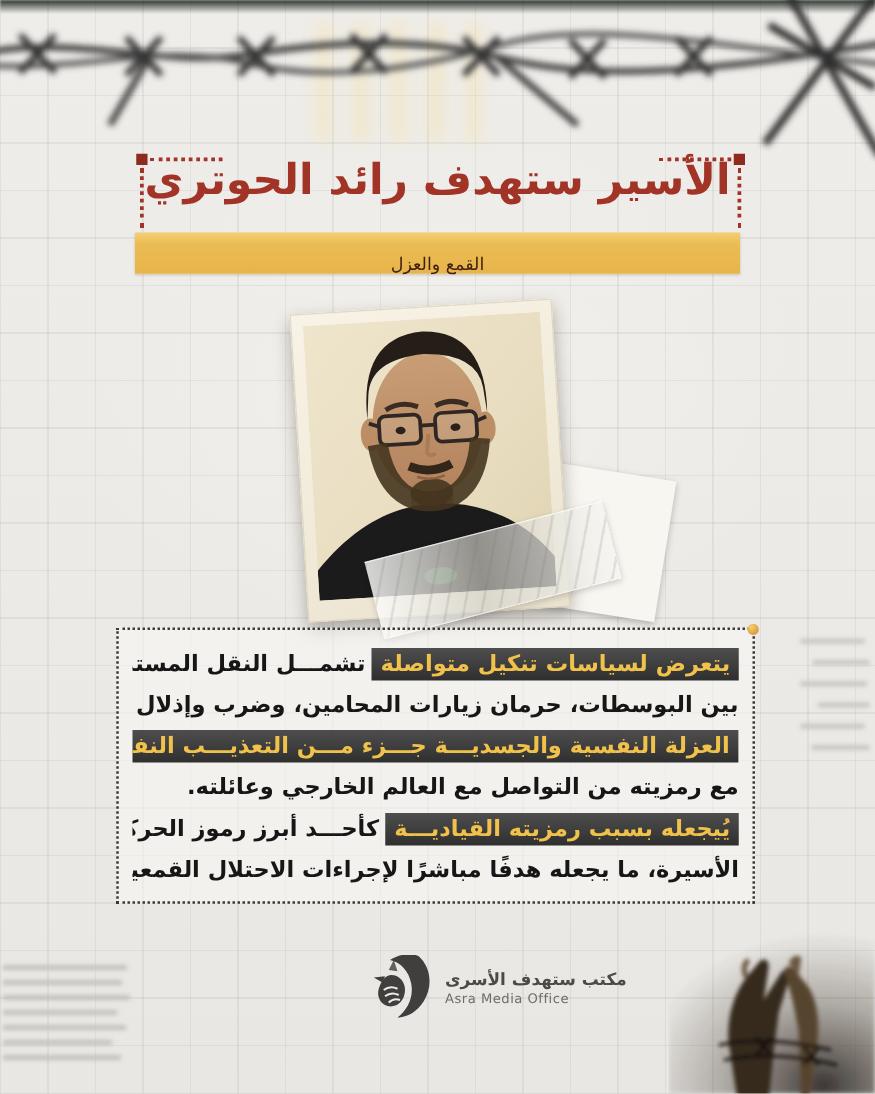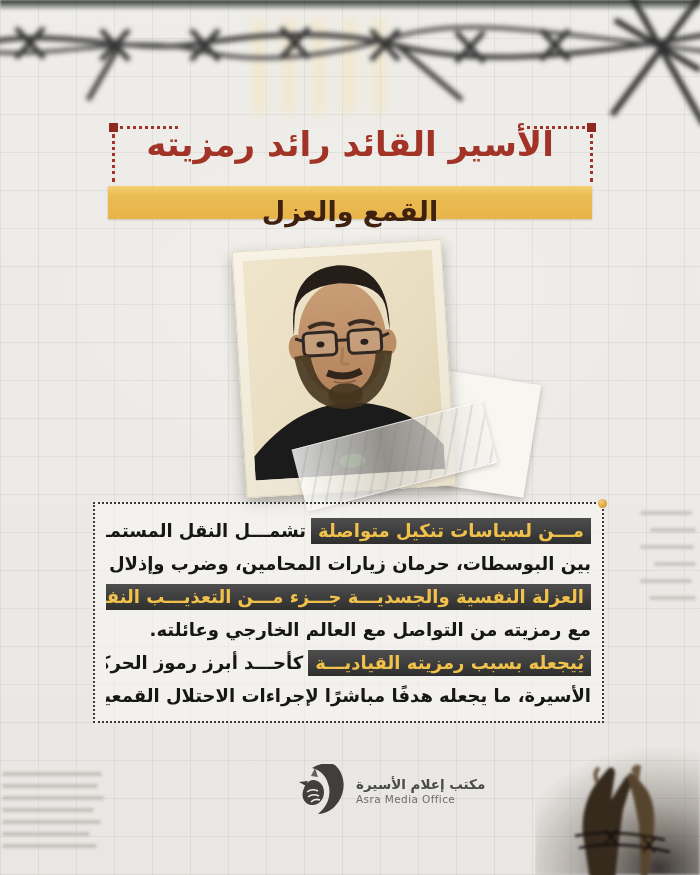--- a/index.html
+++ b/index.html
@@ -32,21 +32,21 @@
   .corner.tl .v{left:3px;top:11px;}
   .corner.tr{right:104px;top:123px;}
   .corner.tr .sq{right:0;top:0;}
   .corner.tr .h{right:11px;top:3px;}
   .corner.tr .v{right:3px;top:11px;}
   
   .banner{position:absolute;left:108px;top:186px;width:484px;height:33px;
     background:linear-gradient(180deg,#F4CF74 0%,#EBBC54 28%,#E7B44A 100%);
     display:flex;align-items:center;justify-content:center;
     box-shadow:0 1px 2px rgba(90,70,20,.25);}
-  .banner span{font-size:27px;font-weight:bold;color:#40200F;margin-top:18px;}
+  .banner span{font-size:14px;font-weight:normal;color:#40200F;margin-top:18px;}
   
   .photo-stack{position:absolute;left:233px;top:243px;width:250px;height:255px;}
   .under-sheet{position:absolute;left:178px;top:132px;width:122px;height:114px;
     background:#f8f6f0;transform:rotate(9deg);box-shadow:0 2px 6px rgba(0,0,0,.25);}
   .polaroid{position:absolute;left:6px;top:2px;width:190px;padding:10px 10px 13px;
     background:linear-gradient(160deg,#F8F3E6,#EFE8d6 70%,#EAE2CE);
     transform:rotate(-3.5deg);box-shadow:0 6px 14px rgba(40,35,25,.35), inset 0 0 0 1px rgba(210,200,175,.6);}
   .tape{position:absolute;left:52px;top:182px;width:196px;height:62px;transform:rotate(-11deg);
     background:
       repeating-linear-gradient(115deg, rgba(120,120,118,.18) 0 2px, rgba(120,120,118,0) 2px 14px),
@@ -117,21 +117,21 @@
   <div class="corner tl">
     <div class="sq"></div>
     <div class="h"></div>
     <div class="v"></div>
   </div>
   <div class="corner tr">
     <div class="sq"></div>
     <div class="h"></div>
     <div class="v"></div>
   </div>
-  <div class="title" dir="rtl">الأسير القائد رائد رمزيته</div>
+  <div class="title" dir="rtl">الأسير ستهدف رائد الحوتري</div>
 
   <div class="banner">
     <span dir="rtl">القمع والعزل</span>
   </div>
 
   <div class="photo-stack">
     <div class="under-sheet"></div>
     <div class="polaroid">
       <svg width="190" height="220" viewBox="0 0 190 220">
         <defs>
@@ -167,21 +167,21 @@
         <path d="M78,117 Q95,125 112,117" stroke="#32251a" stroke-width="7" fill="none"></path>
         <path d="M84,126 Q95,130 106,126" stroke="#8a6243" stroke-width="2" fill="none"></path>
       </svg>
       <div class="tape"></div>
     </div>
   </div>
 
   <div class="textbox">
     <span class="pin"></span>
     <div class="tline">
-      <span class="hl">مـــن لسياسات تنكيل متواصلة</span><span>تشمـــل النقل المستمـــر</span>
+      <span class="hl">يتعرض لسياسات تنكيل متواصلة</span><span>تشمـــل النقل المستمـــر</span>
     </div>
     <div class="tline">
       <span>بين البوسطات، حرمان زيارات المحامين، وضرب وإذلال متعمد.</span>
     </div>
     <div class="tline">
       <span class="hl">العزلة النفسية والجسديـــة جـــزء مـــن التعذيـــب النفســـي،</span><span></span>
     </div>
     <div class="tline">
       <span>مع رمزيته من التواصل مع العالم الخارجي وعائلته.</span>
     </div>
@@ -201,21 +201,21 @@
         <path d="M7,22 L0,18 L9,17 Z"></path>
         <path d="M12,12 L16,4 L19,13 Z" opacity=".8"></path>
       </g>
       <g stroke="#EDEBE6" stroke-width="1.6" fill="none">
         <path d="M8,28 Q13,24 19,27"></path>
         <path d="M9,33 Q14,29 20,32"></path>
         <path d="M12,38 Q16,34 21,36"></path>
       </g>
     </svg>
     <div class="org">
-      <span class="ar" dir="rtl">مكتب إعلام الأسيرة</span>
+      <span class="ar" dir="rtl">مكتب ستهدف الأسرى</span>
       <span class="en">Asra Media Office</span>
     </div>
   </div>
 
   <div class="hands">
     <svg width="165" height="135" viewBox="0 0 165 135">
       <g filter="url(#hblur)">
         <radialGradient id="hfade" cx="75%" cy="95%" r="90%">
           <stop offset="0" stop-color="#2a2421" stop-opacity=".9"></stop>
           <stop offset=".55" stop-color="#4a4038" stop-opacity=".35"></stop>

